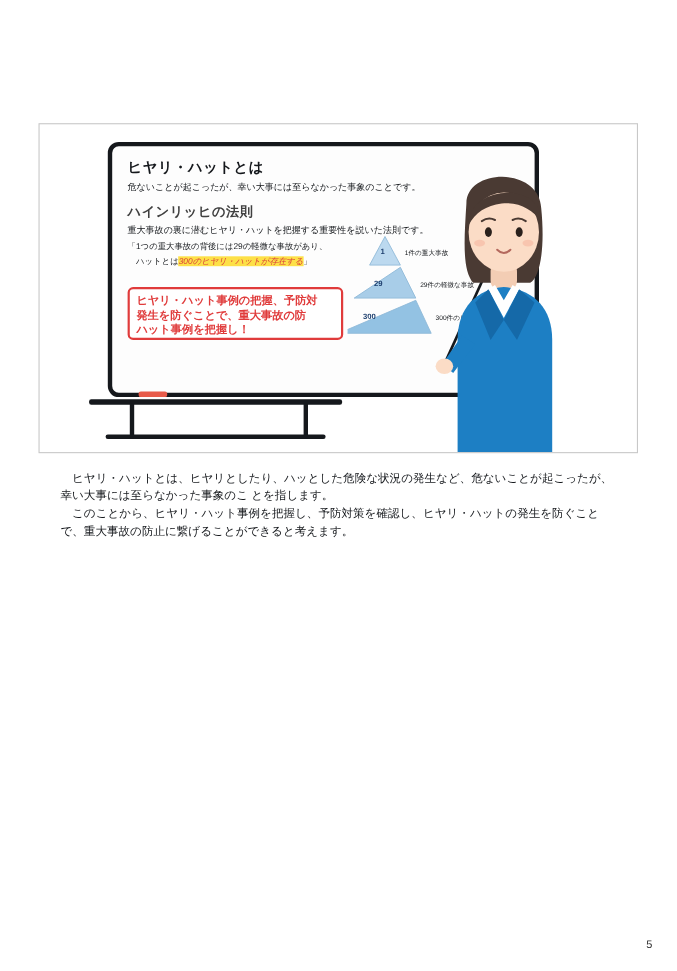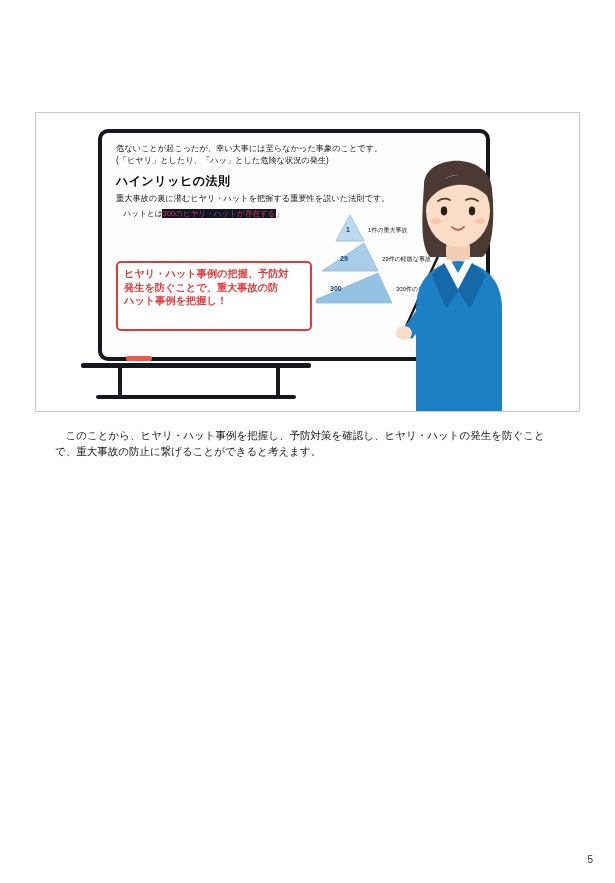--- a/index.html
+++ b/index.html
@@ -58,42 +58,43 @@
   }
   .wb-p {
     font-size: 8.2px;
     line-height: 1.42;
     color: #14171b;
     margin: 0;
   }
   .wb-h2 {
     font-size: 12px;
     font-weight: bold;
-    color: #000000;
+    color: #404040;
     letter-spacing: 0.5px;
     margin: 7px 0 3px 0;
   }
   .wb-quote {
     font-size: 7.6px;
     line-height: 1.45;
     color: #14171b;
     margin: 3px 0 0 0;
   }
   .hl-red {
     color: #d93a3a;
-    background: #0f172a;
+    background: #fde047;
+    font-style: italic;
   }
 
   
   .red-box {
     position: absolute;
     left: 0px;
     top: 118px;
     width: 196px;
-    height: 70px;
+    height: 48px;
     border: 2px solid #e03b3b;
     border-radius: 5px;
     box-sizing: border-box;
     padding: 4px 6px;
     background: rgba(255,255,255,0.9);
   }
   .red-box div {
     color: #e03b3b;
     font-size: 10.2px;
     font-weight: bold;
@@ -191,26 +192,27 @@
     color: #333;
   }
 </style>
 </head>
 <body>
 
 <div class="slide-frame">
 
   <div class="whiteboard">
     <div class="wb-inner">
+      <div class="wb-h1">ヒヤリ・ハットとは</div>
       <div class="wb-p">危ないことが起こったが、幸い大事には至らなかった事象のことです。</div>
-      <div class="wb-p">(「ヒヤリ」としたり、「ハッ」とした危険な状況の発生)</div>
 
       <div class="wb-h2">ハインリッヒの法則</div>
       <div class="wb-p">重大事故の裏に潜むヒヤリ・ハットを把握する重要性を説いた法則です。</div>
 
+      <div class="wb-quote">「1つの重大事故の背後には29の軽微な事故があり、</div>
       <div class="wb-quote">
         <span>　ハットとは</span><span class="hl-red">300のヒヤリ・ハットが存在する</span><span>」</span>
       </div>
 
       <div class="red-box">
         <div>ヒヤリ・ハット事例の把握、予防対</div>
         <div>発生を防ぐことで、重大事故の防</div>
         <div>ハット事例を把握し！</div>
       </div>
 
@@ -266,16 +268,17 @@
     <path d="M58,130 L72,158 L60,176 L46,142 Z" fill="#1569a8"></path>
     <path d="M86,130 L72,158 L84,176 L100,142 Z" fill="#1569a8"></path>
 
     <path d="M34,172 C26,184 20,192 16,198 L26,206 C32,198 40,188 46,180 Z" fill="#1d7fc4"></path>
 
     <ellipse cx="18" cy="200" rx="8" ry="7" fill="#fbdcc6"></ellipse>
   </svg>
 </div>
 
 <div class="body-text">
+  <p>　ヒヤリ・ハットとは、ヒヤリとしたり、ハッとした危険な状況の発生など、危ないことが起こったが、幸い大事には至らなかった事象のこ とを指します。</p>
   <p>　このことから、ヒヤリ・ハット事例を把握し、予防対策を確認し、ヒヤリ・ハットの発生を防ぐことで、重大事故の防止に繋げることができると考えます。</p>
 </div>
 
 <div class="page-number">5</div>
 
 </body></html>

